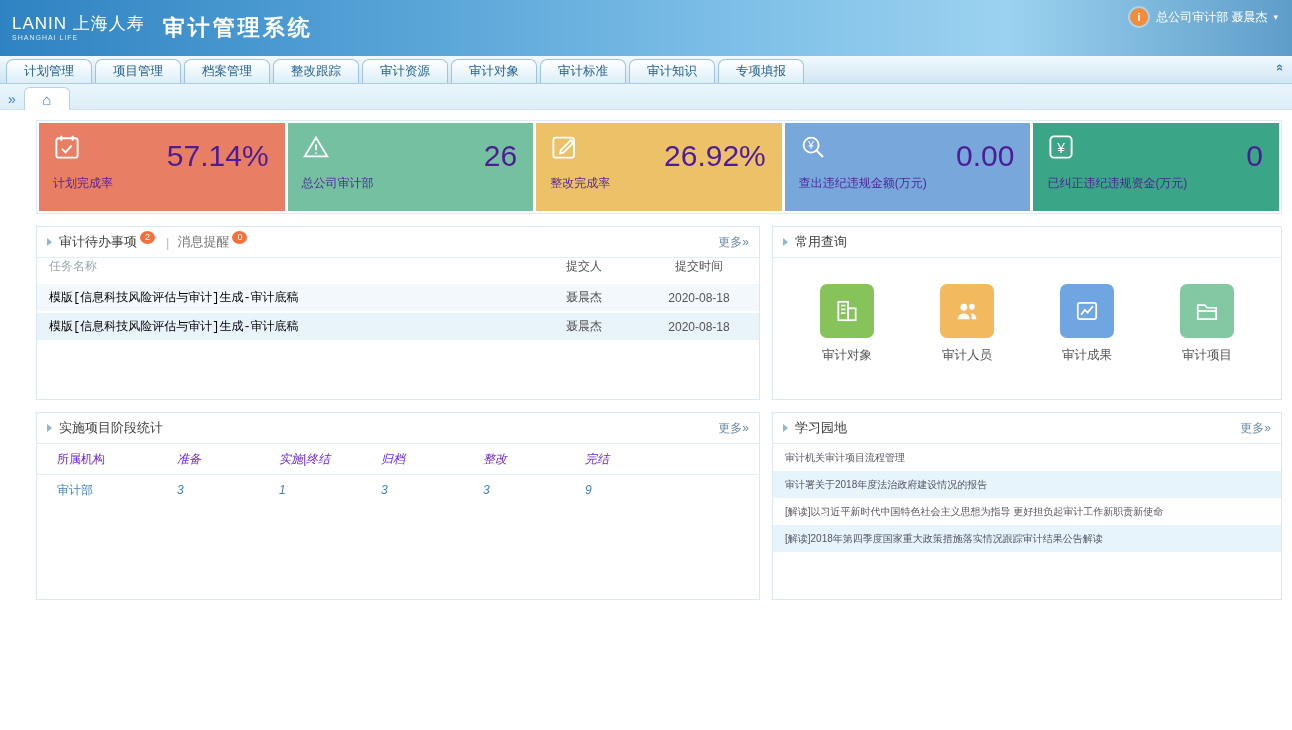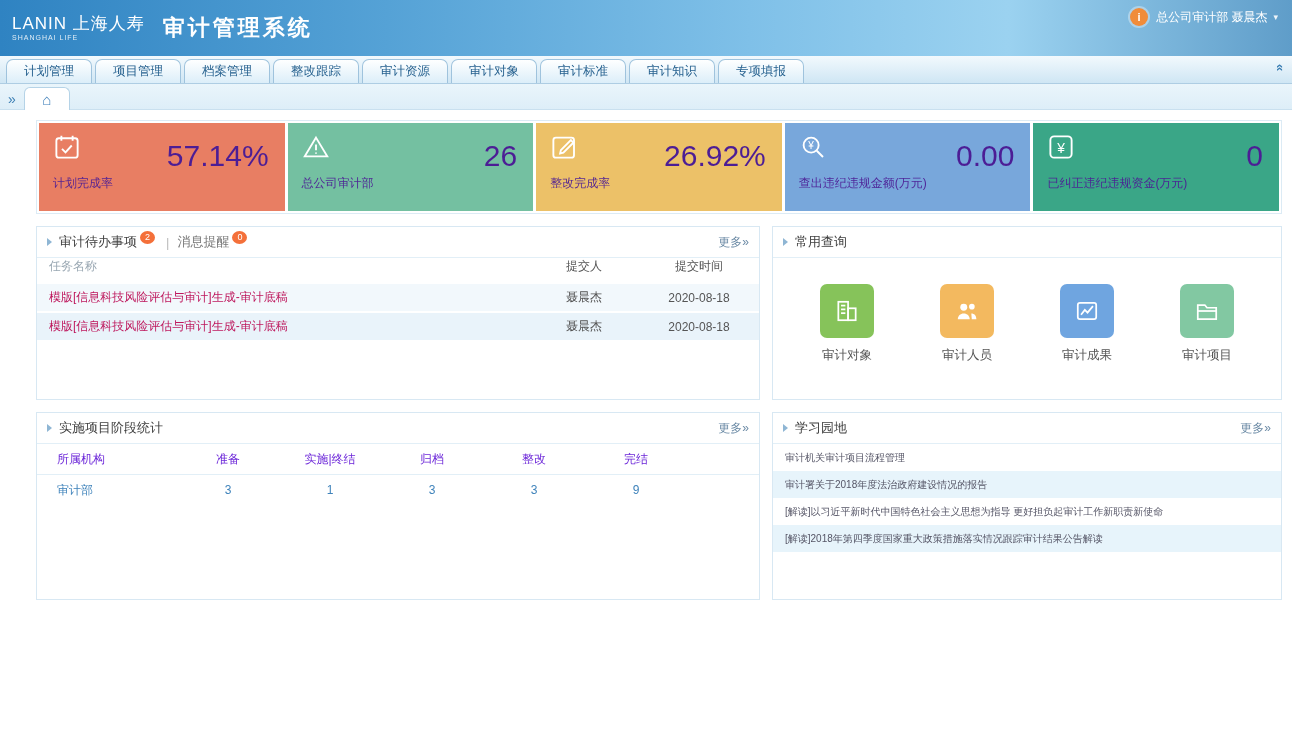--- a/index.html
+++ b/index.html
@@ -96,34 +96,34 @@
   .more{margin-left:auto;font-size:12px;color:#6b8aa5;cursor:pointer;text-decoration:none;}
 
   
   .t-head{display:flex;align-items:flex-start;height:26px;font-size:12px;color:#99a7b2;}
   .t-row{display:flex;align-items:center;height:27px;font-size:12px;border-bottom:2px solid #fff;}
   .t-row:nth-child(odd){background:#f2f8fc;}
   .t-row:nth-child(even){background:#e9f3fa;}
   .col-name{flex:1;padding-left:12px;white-space:nowrap;overflow:hidden;}
   .col-sub{width:110px;text-align:center;color:#555;}
   .col-time{width:120px;text-align:center;color:#555;}
-  .task-link{color:#be185d;cursor:pointer;}
+  .task-link{color:#000000;cursor:pointer;font-family:Liberation Mono, monospace;}
 
   
   .quick-body{display:flex;justify-content:space-between;padding:26px 38px 0 38px;}
   .quick-item{width:72px;text-align:center;cursor:pointer;}
   .quick-icon{width:54px;height:54px;border-radius:7px;margin:0 auto;display:flex;align-items:center;justify-content:center;}
   .q0{background:#86c35a;} .q1{background:#f3b95f;} .q2{background:#6fa5e0;} .q3{background:#82c8a2;} .q4{background:#e97c64;}
   .quick-label{margin-top:9px;font-size:12.5px;color:#555;}
 
   
   .s-head,.s-row{display:flex;align-items:center;height:30px;font-size:12px;}
   .s-head{color:#6d28d9;border-bottom:1px solid #e2eff7;}
   .s-org{width:120px;padding-left:20px;}
-  .s-col{width:102px;text-align:center;}
+  .s-col{width:102px;font-style:italic;}
   .s-link{color:#3f83bb;cursor:pointer;}
 
   
   .learn-item{height:27px;line-height:27px;padding:0 12px;font-size:10px;color:#556;
     white-space:nowrap;overflow:hidden;cursor:pointer;}
   .learn-item:nth-child(even){background:#e7f4fb;}
 
   
   .footer{
     flex:0 0 22px;border-top:1px solid #e2e6ea;display:flex;align-items:center;

